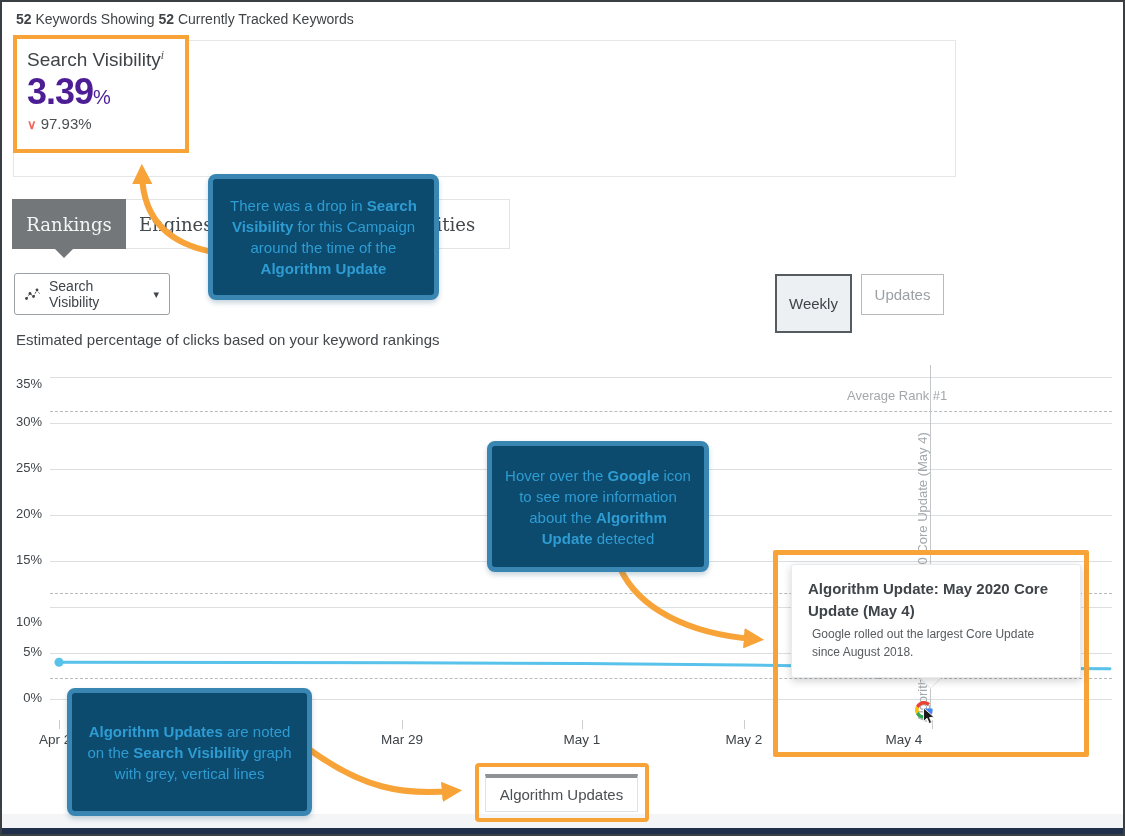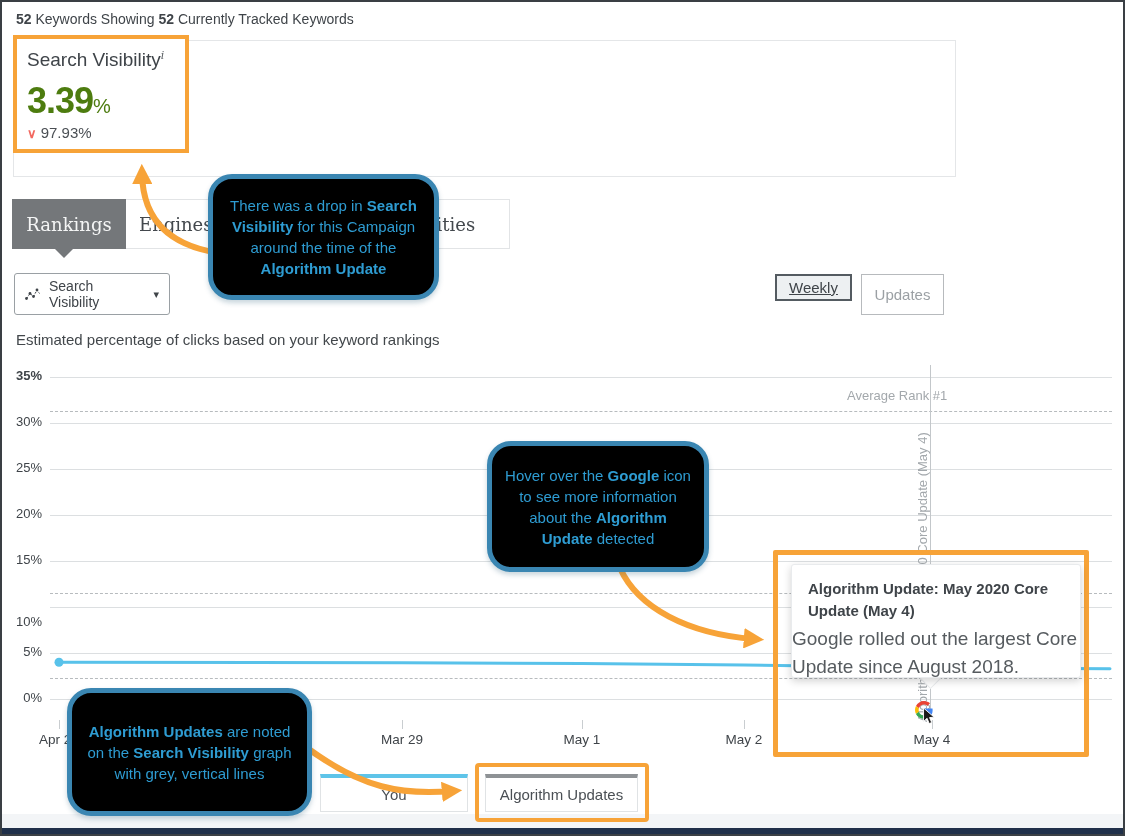--- a/index.html
+++ b/index.html
@@ -9,21 +9,21 @@
   .b{font-weight:bold;}
 
   
   .hdr{left:14px;top:9px;font-size:14px;color:#3f4449;z-index:2;}
 
   
   .stats{left:11px;top:38px;width:941px;height:135px;border:1px solid #e4e6e8;background:#fff;z-index:1;}
   .sv-card{left:11px;top:33px;width:176px;height:118px;border:4px solid #F7A338;background:#fff;z-index:3;box-sizing:border-box;}
   .sv-title{margin:10px 0 0 10px;font-size:19px;color:#3f4449;}
   .sv-title sup{font-size:11px;font-family:"DejaVu Serif",serif;font-style:italic;color:#5c6165;}
-  .sv-value{margin:9px 0 0 10px;font-size:36px;font-weight:bold;color:#4d7c0f;letter-spacing:-1px;}
+  .sv-value{margin:0 0 0 10px;font-size:36px;font-weight:bold;color:#4c1d95;letter-spacing:-1px;}
   .sv-value .pct{font-size:20px;font-weight:normal;letter-spacing:0;}
   .sv-delta{margin:2px 0 0 10px;font-size:15px;color:#4a4f54;}
   .chev-dn{color:#F2685F;font-weight:bold;font-size:13px;}
   .chev-up{color:#3FAE4A;font-weight:bold;font-size:13px;}
   .sec-title{font-size:19px;color:#3f4449;}
   .rk-label{font-size:14px;color:#5c6165;}
   .rk-num{font-size:15px;font-weight:bold;color:#3f4449;}
   .rk-note{font-size:14.5px;color:#4a4f54;}
   .mv-green{font-size:34px;color:#66CC45;}
   .mv-red{font-size:34px;color:#F2685F;}
@@ -36,22 +36,22 @@
               font-family:"DejaVu Serif",serif;font-size:18px;display:flex;align-items:center;justify-content:center;}
   .tab-pointer{left:53px;top:247px;width:0;height:0;border-left:9px solid transparent;border-right:9px solid transparent;
                border-top:9px solid #74777A;z-index:3;}
   .tab{top:197px;height:50px;display:flex;align-items:center;font-family:"DejaVu Serif",serif;font-size:18px;color:#43484d;z-index:2;}
 
   
   .dropdown{left:12px;top:271px;width:156px;height:42px;border:1px solid #9aa0a4;border-radius:3px;background:#fff;
             display:flex;align-items:center;gap:8px;padding:0 10px;box-sizing:border-box;z-index:2;}
   .dd-label{font-size:14px;color:#3f4449;flex:1;}
   .dd-caret{font-size:11px;color:#3f4449;}
-  .btn-weekly{left:773px;top:272px;width:77px;height:27px;background:#edf0f2;border:2px solid #545b61;box-sizing:border-box;
-              display:flex;align-items:center;justify-content:center;font-size:15px;color:#3f4449;z-index:2;text-decoration:underline;}
+  .btn-weekly{left:773px;top:272px;width:77px;height:59px;background:#edf0f2;border:2px solid #545b61;box-sizing:border-box;
+              display:flex;align-items:center;justify-content:center;font-size:15px;color:#3f4449;z-index:2;}
   .btn-monthly{left:859px;top:272px;width:83px;height:41px;background:#fff;border:1px solid #b7babd;box-sizing:border-box;
                display:flex;align-items:center;justify-content:center;font-size:15px;color:#9ba0a4;z-index:2;}
   .subtitle{left:14px;top:329px;font-size:15px;color:#42474b;z-index:2;}
 
   
   .gridline{height:1px;background:#dcdfe1;left:48px;width:1062px;z-index:1;}
   .dashline{height:0;border-top:1px dashed #b7bbbe;left:48px;width:1062px;z-index:1;}
   .ylab{width:40px;text-align:right;font-size:13px;color:#3f4449;z-index:2;}
   .xtick{width:1px;height:9px;background:#c9cdd0;top:718px;z-index:2;}
   .xlab{top:730px;width:70px;text-align:center;font-size:13.5px;color:#3f4449;z-index:2;}
@@ -62,33 +62,33 @@
           transform-origin:left bottom;z-index:2;padding-left:4px;box-sizing:border-box;}
   .chart-svg{left:0;top:0;width:1125px;height:836px;z-index:3;pointer-events:none;}
 
   
   .tt-frame{left:771px;top:548px;width:316px;height:207px;border:5px solid #F7A338;border-radius:2px;box-sizing:border-box;z-index:5;}
   .tt-card{left:789px;top:562px;width:290px;height:114px;background:#fff;border:1px solid #e9ebed;border-radius:3px;
            box-shadow:0 3px 8px rgba(0,0,0,0.18);z-index:7;box-sizing:border-box;}
   .tt-point{left:921px;top:669px;width:14px;height:14px;background:#fff;border-right:1px solid #e9ebed;border-bottom:1px solid #e9ebed;
             transform:rotate(45deg);z-index:7;}
   .tt-title{margin:13px 16px 3px 16px;font-size:15px;font-weight:bold;color:#3f4449;line-height:1.45;}
-  .tt-body{margin:0 0;font-size:19px;color:#565b5f;line-height:1.5;}
+  .tt-body{margin:0 20px;font-size:12px;color:#565b5f;line-height:1.5;}
   .gicon{left:913px;top:699px;z-index:8;}
   .cursor{left:918px;top:705px;z-index:9;}
 
   
   .lg-box{top:772px;height:38px;background:#fff;border:1px solid #e0e3e5;box-sizing:border-box;z-index:5;
           display:flex;align-items:center;justify-content:center;font-size:15px;color:#4a4f54;}
   .lg-top-blue{border-top:4px solid #5EC4E9;}
   .lg-top-grey{border-top:4px solid #8e9295;}
   .lg-frame{left:473px;top:761px;width:174px;height:59px;border:4px solid #F7A338;border-radius:4px;box-sizing:border-box;z-index:6;}
 
   
-  .callout{border:5px solid #3A86B2;border-radius:24px;background:#000000;z-index:10;box-sizing:border-box;
+  .callout{border:5px solid #3A86B2;border-radius:8px;background:#0c4a6e;z-index:10;box-sizing:border-box;
            color:#2E9CD2;font-size:15px;line-height:21px;text-align:center;display:flex;align-items:center;justify-content:center;
            box-shadow:0 3px 5px rgba(40,90,120,0.25);}
   .callout .inner{padding:10px 12px;}
   .arrows{left:0;top:0;width:1125px;height:836px;z-index:9;pointer-events:none;}
 
   
   .strip-grey{left:0;top:812px;width:1121px;height:14px;background:#f3f5f7;z-index:0;}
   .strip-navy{left:0;top:826px;width:1121px;height:8px;background:#20304a;z-index:0;}
 </style>
 </head>
@@ -145,21 +145,21 @@
     </svg>
     <span class="dd-label">Search Visibility</span>
     <span class="dd-caret">▾</span>
   </div>
   <div class="abs btn-weekly">Weekly</div>
   <div class="abs btn-monthly">Updates</div>
   <div class="abs subtitle">Estimated percentage of clicks based on your keyword rankings</div>
 
   <div id="chart-axes">
       <div class="abs gridline" style="top:375px;"></div>
-      <div class="abs ylab" style="left:0px;top:366px;font-weight:bold;">35%</div>
+      <div class="abs ylab" style="left:0px;top:374px;">35%</div>
       <div class="abs gridline" style="top:421px;"></div>
       <div class="abs ylab" style="left:0px;top:412px;">30%</div>
       <div class="abs gridline" style="top:467px;"></div>
       <div class="abs ylab" style="left:0px;top:458px;">25%</div>
       <div class="abs gridline" style="top:513px;"></div>
       <div class="abs ylab" style="left:0px;top:504px;">20%</div>
       <div class="abs gridline" style="top:559px;"></div>
       <div class="abs ylab" style="left:0px;top:550px;">15%</div>
       <div class="abs gridline" style="top:605px;"></div>
       <div class="abs ylab" style="left:0px;top:596px;margin-top:16px;">10%</div>
@@ -172,21 +172,21 @@
       <div class="abs dashline" style="top:676px;"></div>
       <div class="abs xtick" style="left:57px;"></div>
       <div class="abs xlab" style="left:22px;">Apr 27</div>
       <div class="abs xtick" style="left:400px;"></div>
       <div class="abs xlab" style="left:365px;">Mar 29</div>
       <div class="abs xtick" style="left:580px;"></div>
       <div class="abs xlab" style="left:545px;">May 1</div>
       <div class="abs xtick" style="left:742px;"></div>
       <div class="abs xlab" style="left:707px;">May 2</div>
       <div class="abs xtick" style="left:930px;"></div>
-      <div class="abs xlab" style="left:895px;">May 4</div>
+      <div class="abs xlab" style="left:867px;">May 4</div>
     </div>
 
   <div class="abs avg-lab" style="left:845px;top:386px;">Average Rank #1</div>
   <div class="abs avg-lab2" style="left:840px;top:662px;">Average Rank</div>
   <div class="abs vline"></div>
   <div class="abs vlabel">Algorithm Update: May 2020 Core Update (May 4)</div>
 
   <svg class="abs chart-svg">
     <polyline id="blue-line" fill="none" stroke="#58C2EA" stroke-width="3" stroke-linecap="round" points="57,660.2 57,660.2 400,660.66 580,661.58 742,662.96 930,665.72 1108,666.64"></polyline>
     <circle id="blue-dot" r="4.5" fill="#58C2EA" cx="57" cy="660.2"></circle>
@@ -202,21 +202,20 @@
   <svg class="abs gicon" width="18" height="18" viewBox="0 0 48 48">
     <path fill="#EA4335" d="M24 9.5c3.54 0 6.71 1.22 9.21 3.6l6.85-6.85C35.9 2.38 30.47 0 24 0 14.62 0 6.51 5.38 2.56 13.22l7.98 6.19C12.43 13.72 17.74 9.5 24 9.5z"></path>
     <path fill="#4285F4" d="M46.98 24.55c0-1.57-.15-3.09-.38-4.55H24v9.02h12.94c-.58 2.96-2.26 5.48-4.78 7.18l7.73 6c4.51-4.18 7.09-10.36 7.09-17.65z"></path>
     <path fill="#FBBC05" d="M10.53 28.59c-.48-1.45-.76-2.99-.76-4.59s.27-3.14.76-4.59l-7.98-6.19C.92 16.46 0 20.12 0 24c0 3.88.92 7.54 2.56 10.78l7.97-6.19z"></path>
     <path fill="#34A853" d="M24 48c6.48 0 11.93-2.13 15.89-5.81l-7.73-6c-2.15 1.45-4.92 2.3-8.16 2.3-6.26 0-11.57-4.22-13.47-9.91l-7.98 6.19C6.51 42.62 14.62 48 24 48z"></path>
   </svg>
   <svg class="abs cursor" width="17" height="19" viewBox="0 0 24 26">
     <path d="M5 1 L5 20 L10 15.5 L13 23 L16.5 21.5 L13.5 14.5 L20 14 Z" fill="#1a1a1a" stroke="#ffffff" stroke-width="1.3"></path>
   </svg>
 
-  <div class="abs lg-box lg-top-blue" style="left:318px;width:148px;">You</div>
   <div class="abs lg-box lg-top-grey" style="left:483px;width:153px;">Algorithm Updates</div>
   <div class="abs lg-frame"></div>
 
   <div class="abs callout" style="left:206px;top:172px;width:231px;height:126px;">
     <div class="inner"><span>There was a drop in </span><span class="b">Search Visibility</span><span> for this Campaign around the time of the </span><span class="b">Algorithm Update</span></div>
   </div>
   <div class="abs callout" style="left:65px;top:686px;width:245px;height:128px;">
     <div class="inner"><span class="b">Algorithm Updates</span><span> are noted on the </span><span class="b">Search Visibility</span><span> graph with grey, vertical lines</span></div>
   </div>
   <div class="abs callout" style="left:485px;top:439px;width:222px;height:131px;">

